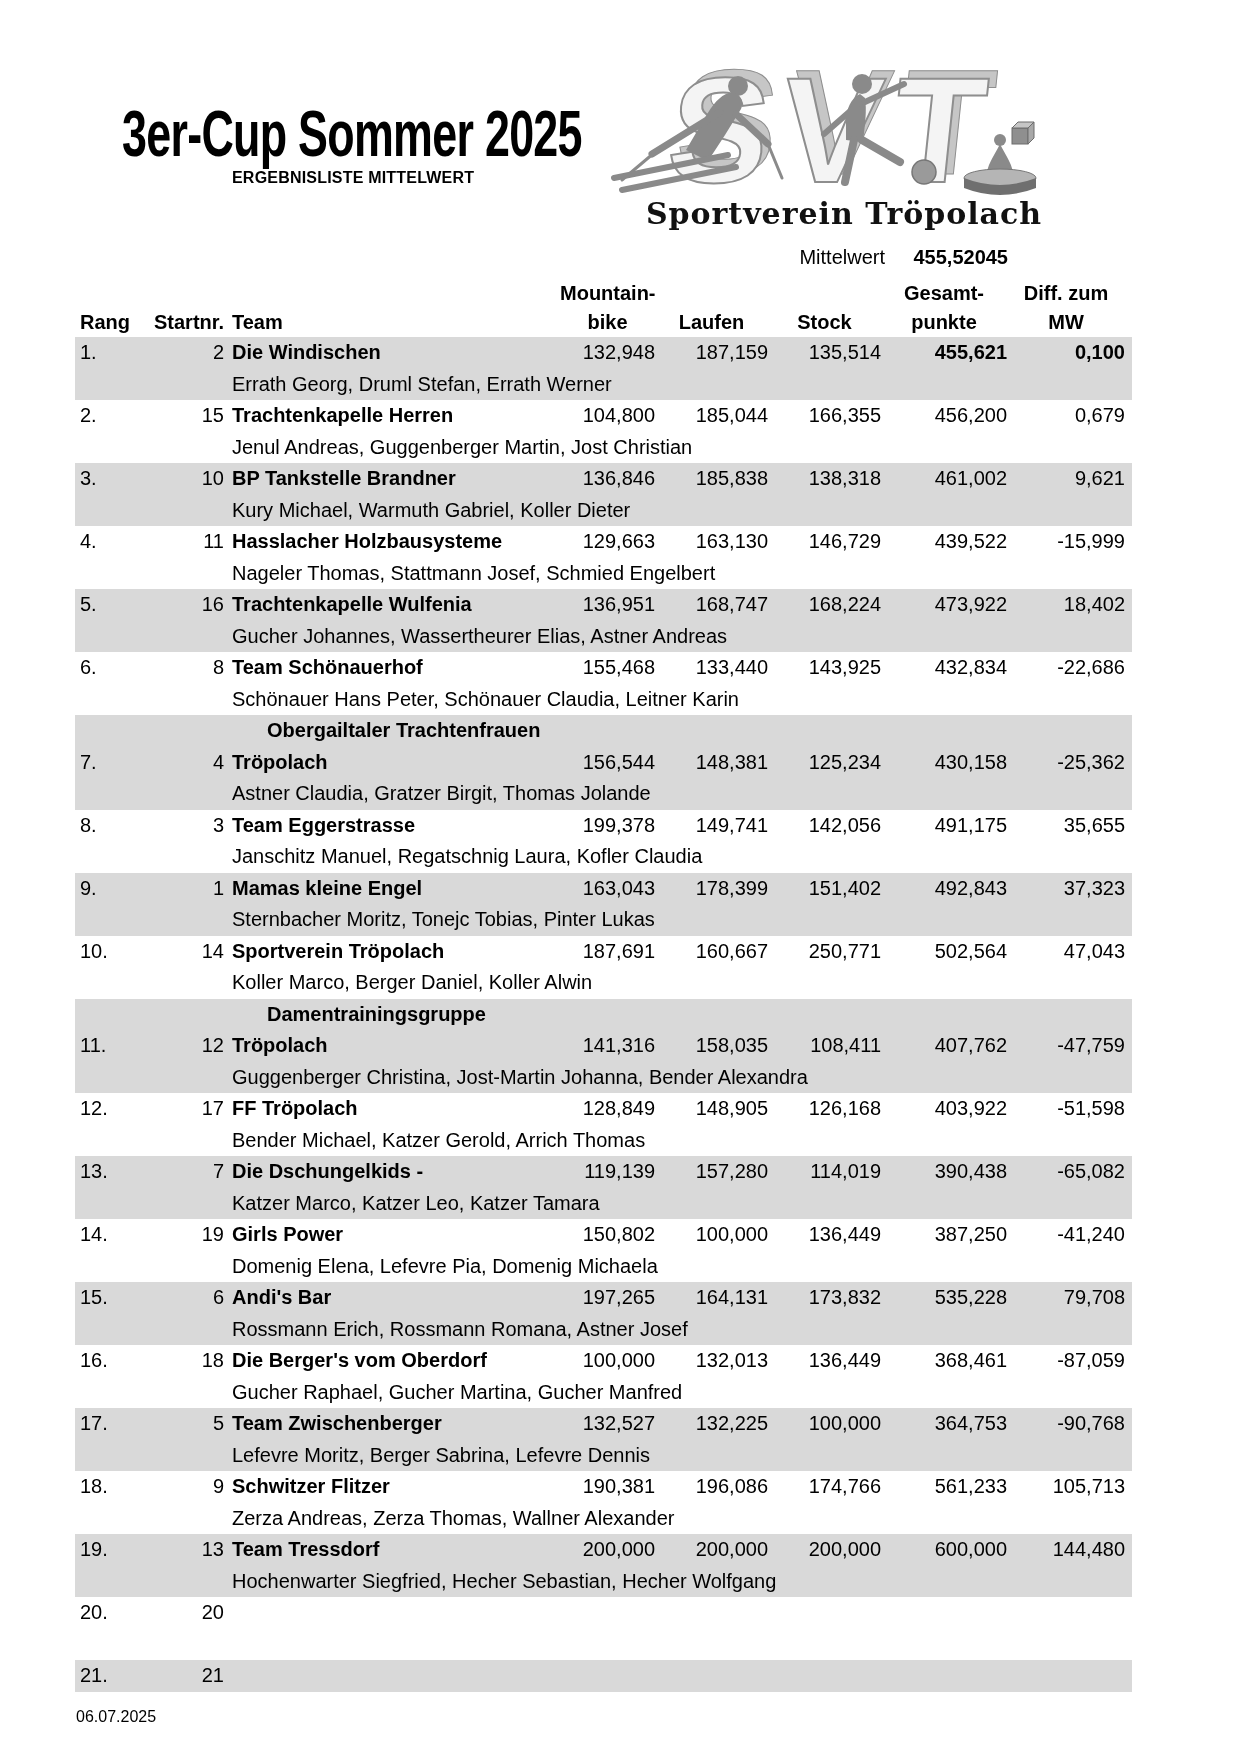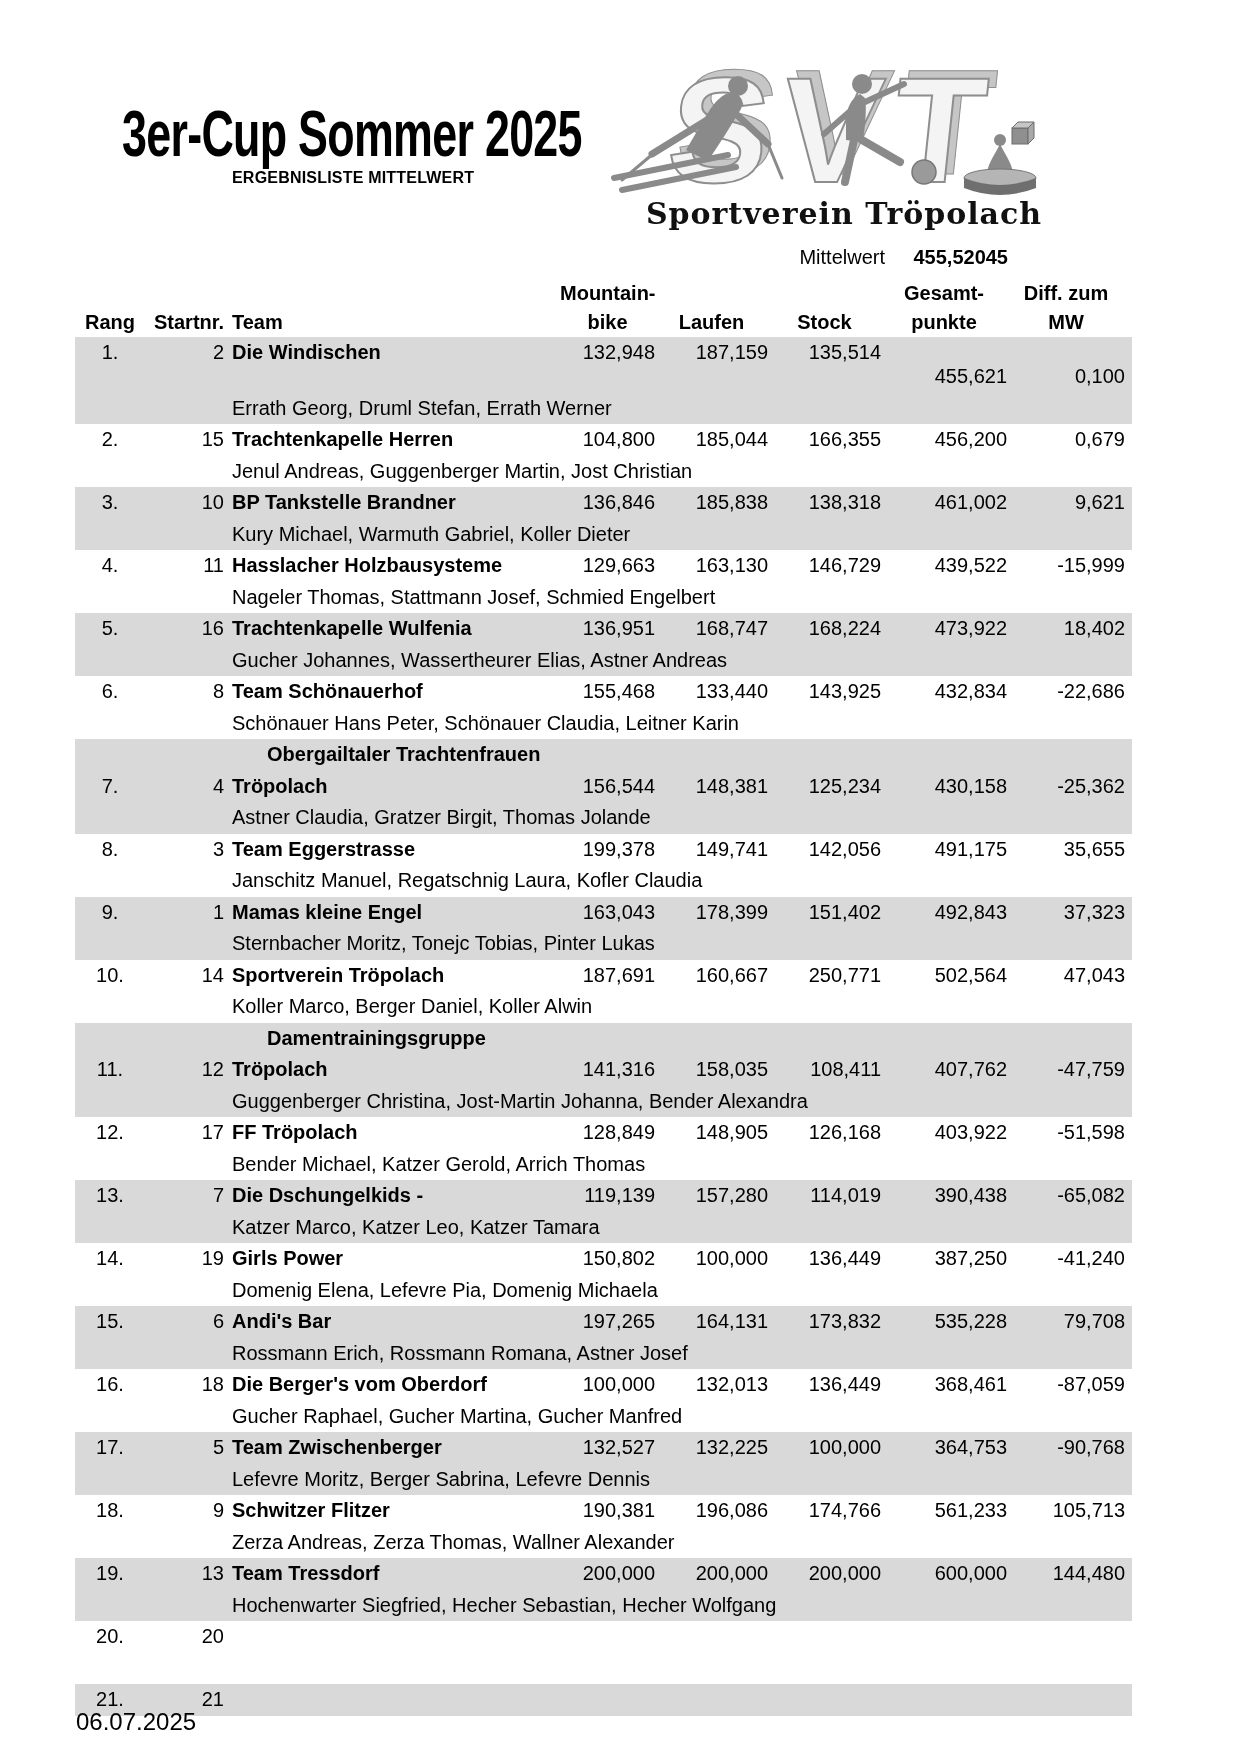--- a/index.html
+++ b/index.html
@@ -33,32 +33,32 @@
   .results { position:absolute; left:75px; top:279px; width:1060px; font-size:20px; }
   .grid-main {
     display:grid;
     grid-template-columns:65px 84px 336px 95px 113px 113px 126px 118px;
     padding-right:10px; line-height:31.5px;
   }
   .grid-sub { display:grid; grid-template-columns:149px 1fr; padding-right:10px; line-height:31.5px; }
   .hdr { font-weight:bold; }
   .hdr .grid-main { align-items:end; }
   .hdr .hl { display:block; line-height:29px; }
-  .c-left  { text-align:center;  padding-left:5px; }
+  .c-left  { text-align:left;  padding-left:5px; }
   .c-right { text-align:right; }
   .c-team  { text-align:left;  padding-left:8px; font-weight:bold; white-space:nowrap; }
   .c-num   { text-align:right; white-space:nowrap; }
   .c-center{ text-align:center; }
   .c-members { padding-left:8px; white-space:nowrap; }
   .c-pre   { padding-left:8px; font-weight:bold; white-space:nowrap;margin-left:35px; }
   .entry.shaded { background:#d9d9d9; }
   .entry.compact { height:31.5px; overflow:hidden; }
-  .bold-num { font-weight:normal;margin-top:24px; }
+  .bold-num { font-weight:bold; }
   
-  .footer-date { position:absolute; left:76px; top:1708px; font-size:24px; }
+  .footer-date { position:absolute; left:76px; top:1708px; font-size:16px; }
 </style>
 </head>
 <body>
 
 <div class="page">
 
   <div class="title">3er-Cup Sommer 2025</div>
   <div class="subtitle">ERGEBNISLISTE MITTELWERT</div>
 
   <div class="logo">

